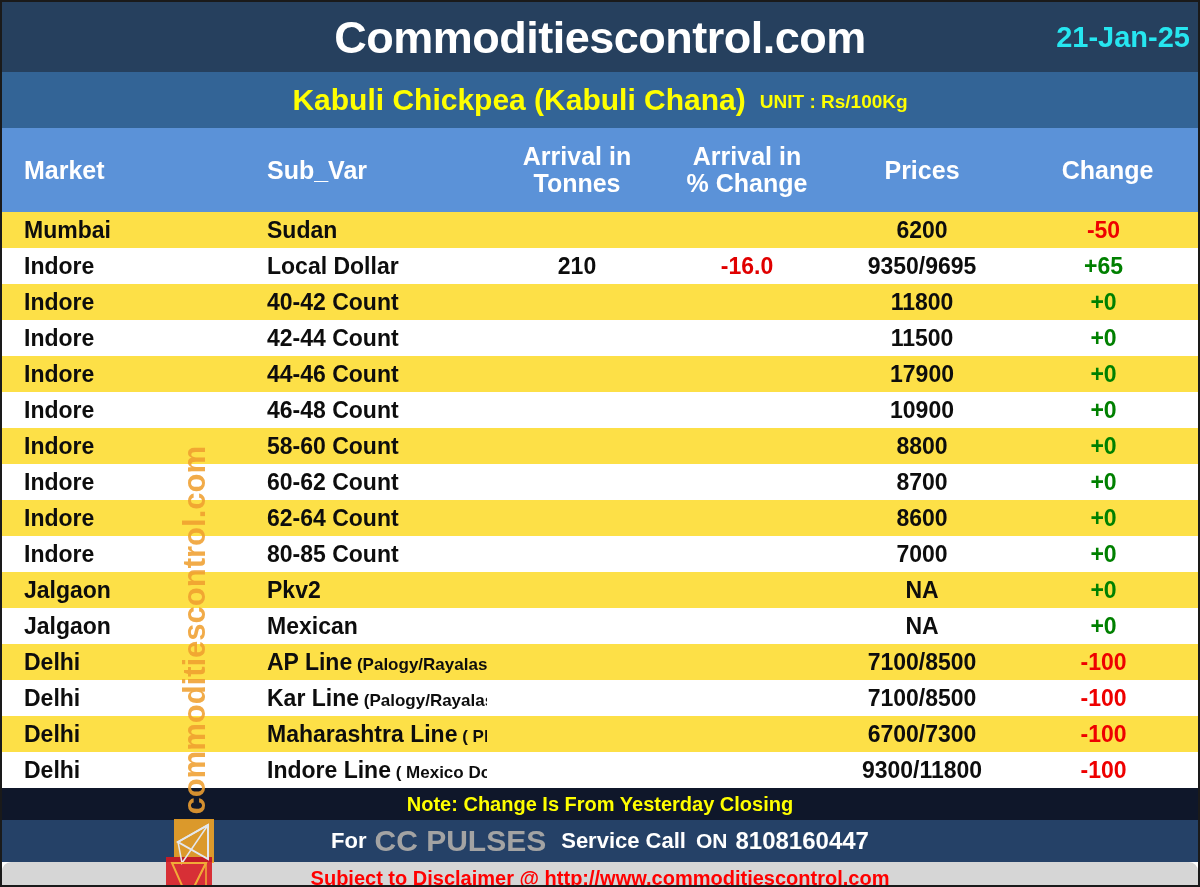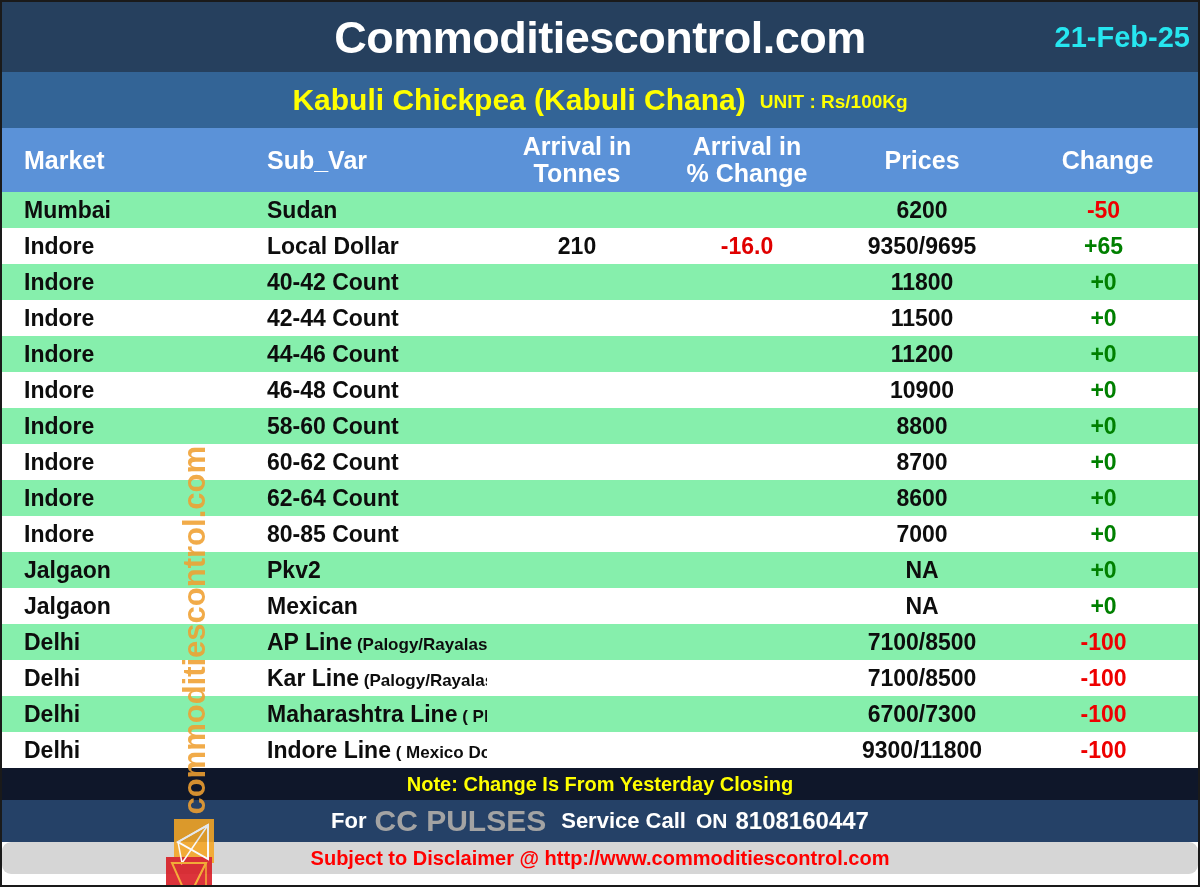--- a/index.html
+++ b/index.html
@@ -87,42 +87,42 @@
   table.price-table col.c-arrival  { width: 180px; }
   table.price-table col.c-arrpct   { width: 160px; }
   table.price-table col.c-prices   { width: 190px; }
   table.price-table col.c-change   { width: 181px; }
 
   thead th {
     background: #5b92d8;
     color: #ffffff;
     font-size: 25px;
     font-weight: bold;
-    height: 64px;
+    height: 84px;
     padding: 0 10px;
     box-sizing: border-box;
     vertical-align: middle;
     line-height: 1.08;
   }
   th.th-market { text-align: left; padding-left: 22px; }
   th.th-subvar { text-align: left; padding-left: 10px; }
   th.th-arrival, th.th-arrpct, th.th-prices, th.th-change { text-align: center; }
 
   tbody td {
     height: 36px;
     font-size: 23px;
     font-weight: bold;
     color: #0d0d0d;
     padding: 0 10px;
     box-sizing: border-box;
     vertical-align: middle;
     white-space: nowrap;
     overflow: hidden;
   }
-  tbody tr.alt td { background: #86efac; margin-top: 28px; }
+  tbody tr.alt td { background: #fde047; margin-top: 28px; }
   tbody tr.plain td { background: #ffffff; }
 
   td.market { text-align: left; padding-left: 22px; }
   td.subvar { text-align: left; padding-left: 10px; }
   td.arrival { text-align: center; }
   td.arrpct  { text-align: center; color: #e00000; }
   td.prices  { text-align: center; }
   td.change  { text-align: center; padding-right: 18px; }
 
   .chg-up   { color: #008000; }
@@ -236,21 +236,21 @@
     white-space: nowrap;
   }
 </style>
 </head>
 <body>
 
 <div id="page">
 
   <div class="titlebar">
     <div class="site-title">Commoditiescontrol.com</div>
-    <div class="date-badge">21-Feb-25</div>
+    <div class="date-badge">21-Jan-25</div>
   </div>
 
   <div class="subtitlebar">
     <div class="commodity-name">Kabuli Chickpea (Kabuli Chana)</div>
     <div class="unit-label">UNIT : Rs/100Kg</div>
   </div>
 
   <div class="table-wrap">
     <table class="price-table">
       <colgroup>
@@ -308,21 +308,21 @@
             <td class="arrival"></td>
             <td class="arrpct"></td>
             <td class="prices">11500</td>
             <td class="change chg-flat">+0</td>
           </tr>
           <tr class="alt">
             <td class="market">Indore</td>
             <td class="subvar"><span>44-46 Count</span></td>
             <td class="arrival"></td>
             <td class="arrpct"></td>
-            <td class="prices">11200</td>
+            <td class="prices">17900</td>
             <td class="change chg-flat">+0</td>
           </tr>
           <tr class="plain">
             <td class="market">Indore</td>
             <td class="subvar"><span>46-48 Count</span></td>
             <td class="arrival"></td>
             <td class="arrpct"></td>
             <td class="prices">10900</td>
             <td class="change chg-flat">+0</td>
           </tr>

